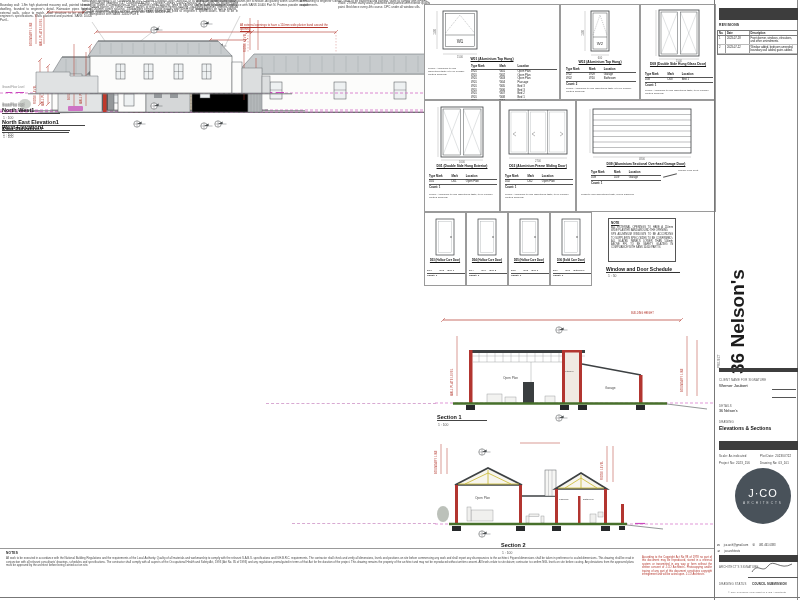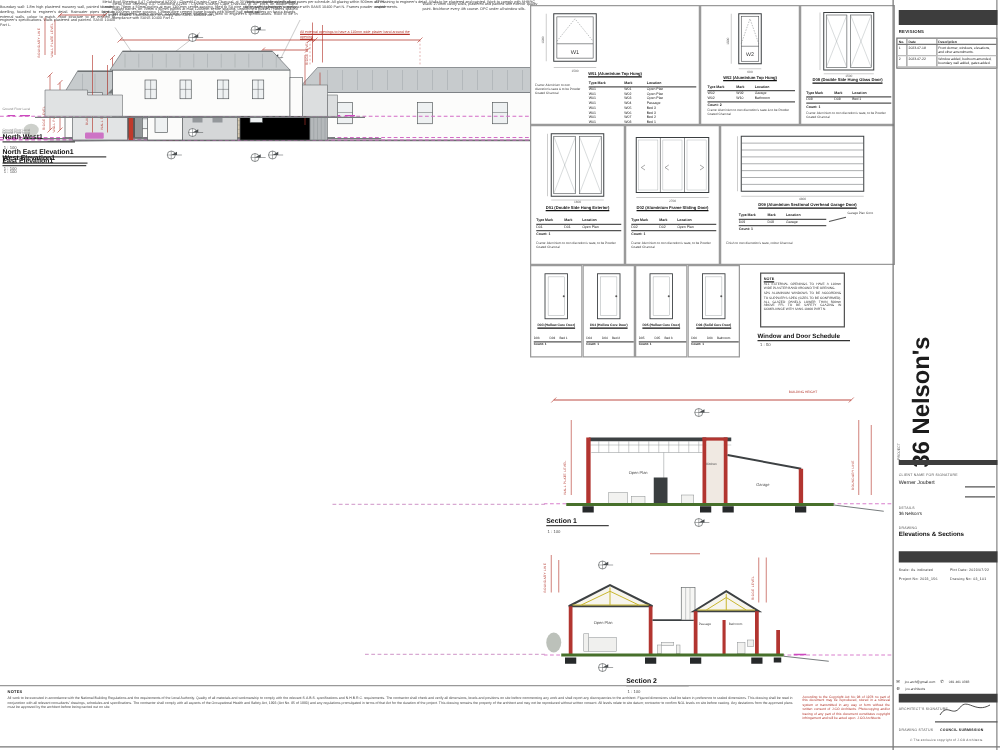--- a/index.html
+++ b/index.html
@@ -780,20 +780,24 @@
 
   <div class="tb-label" style="left:719px;top:420px">DRAWING</div>
   <div class="tb-value" style="left:719px;top:425px;font-size:5px;font-weight:bold">Elevations &amp; Sections</div>
 
   <div class="darkbar" style="left:719px;top:441px;width:79px;height:9px"></div>
   <div class="tb-label" style="left:719px;top:454px;color:#333"><span>Scale:</span> <span>As indicated</span></div>
   <div class="tb-label" style="left:760px;top:454px;color:#333"><span>Plot Date:</span> <span>2023/07/22</span></div>
   <div class="tb-label" style="left:719px;top:461px;color:#333"><span>Project No:</span> <span>2023_156</span></div>
   <div class="tb-label" style="left:760px;top:461px;color:#333"><span>Drawing No:</span> <span>03_101</span></div>
 
+  <div class="logo" style="left:735px;top:468px;width:56px;height:56px">
+    <div class="lm">J·CO</div>
+    <div class="ls">ARCHITECTS</div>
+  </div>
 
   <div class="contact" style="left:717px;top:543px;width:80px">
     <span class="ic">✉</span>
       <span>jco.arch@gmail.com</span>
     <span class="ic">✆</span>
       <span>081 461 0383</span>
   </div>
   <div class="contact" style="left:717px;top:549px">
     <span class="ic">＠</span>
       <span>jco.architects</span>

